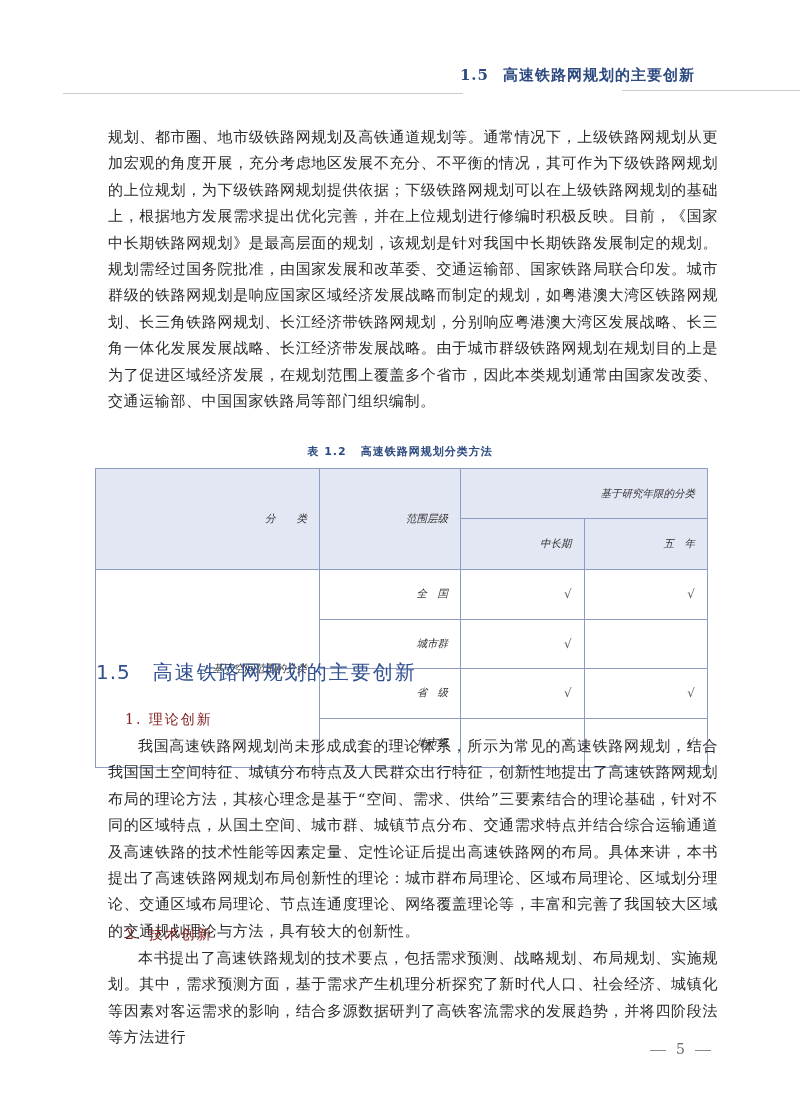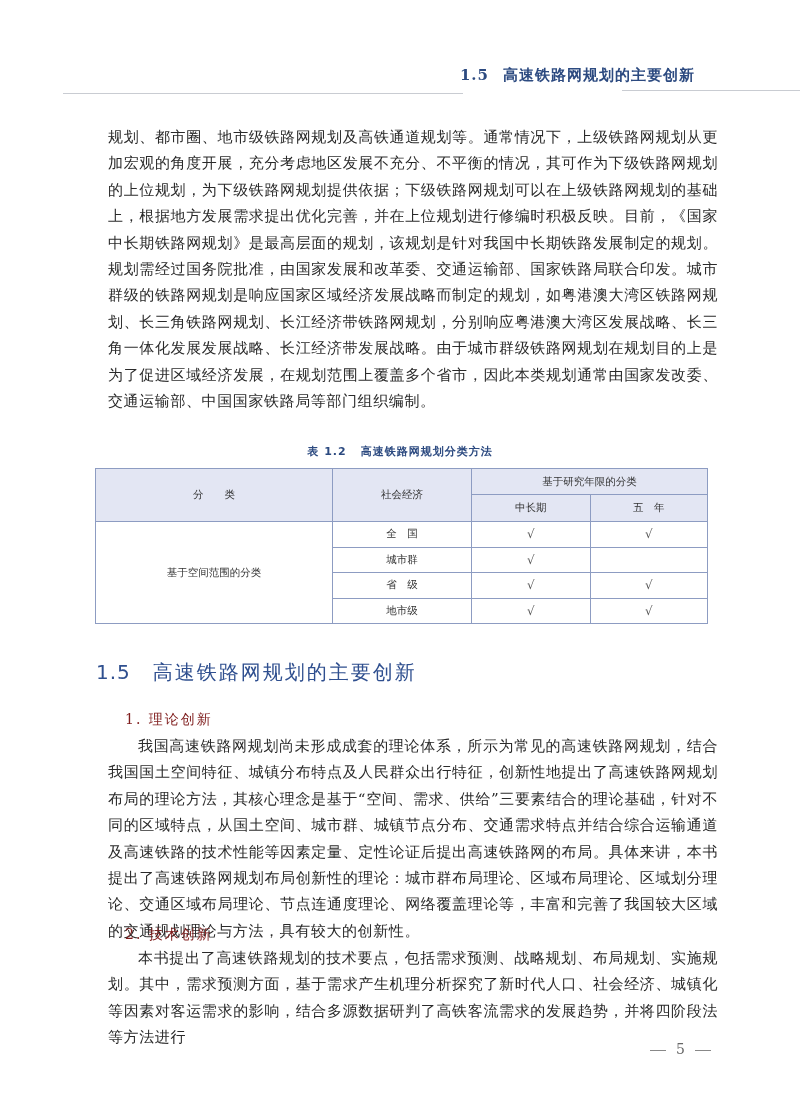--- a/index.html
+++ b/index.html
@@ -31,22 +31,22 @@
       font-family: "DejaVu Sans", "Liberation Sans", sans-serif;
     }
     .table-caption .cap-num { margin-right: 14px; }
 
     table.class-table {
       position: absolute; top: 468px; left: 95px; width: 613px;
       border-collapse: collapse; font-size: 10.5px; color: #333;
       border: 1.5px solid #3d5a99;
     }
     .class-table td, .class-table th {
-      border: 1px solid #8d9cc2; text-align: center; font-weight: normal;
-      padding: 0; height: 24px;
+      border: 1px solid #8d9cc2; text-align: right; font-weight: normal;
+      padding: 12px; height: 24px; font-style: italic;
     }
     .class-table thead th { background: #e3e6f3; }
     .class-table thead tr:first-child th { height: 25px; }
     .class-table thead tr:nth-child(2) th { height: 26px; margin-top: 12px; }
     .class-table tbody td { height: 24.5px; }
     .col1 { width: 211px; } .col2 { width: 123px; } .col3 { width: 105px; } .col4 { width: 104px; }
     .check { color: #555; font-size: 12px; }
 
     .section-heading {
       position: absolute; top: 659px; left: 96px;
@@ -79,21 +79,21 @@
 </div>
 
 <div class="table-caption">
   <span class="cap-num">表 1.2</span><span>高速铁路网规划分类方法</span>
 </div>
 
 <table class="class-table">
   <thead>
     <tr>
       <th class="col1" rowspan="2">分　　类</th>
-      <th class="col2" rowspan="2">社会经济</th>
+      <th class="col2" rowspan="2">范围层级</th>
       <th colspan="2">基于研究年限的分类</th>
     </tr>
     <tr>
       <th class="col3">中长期</th>
       <th class="col4">五　年</th>
     </tr>
   </thead>
   <tbody>
     <tr>
       <td rowspan="4">基于空间范围的分类</td>

